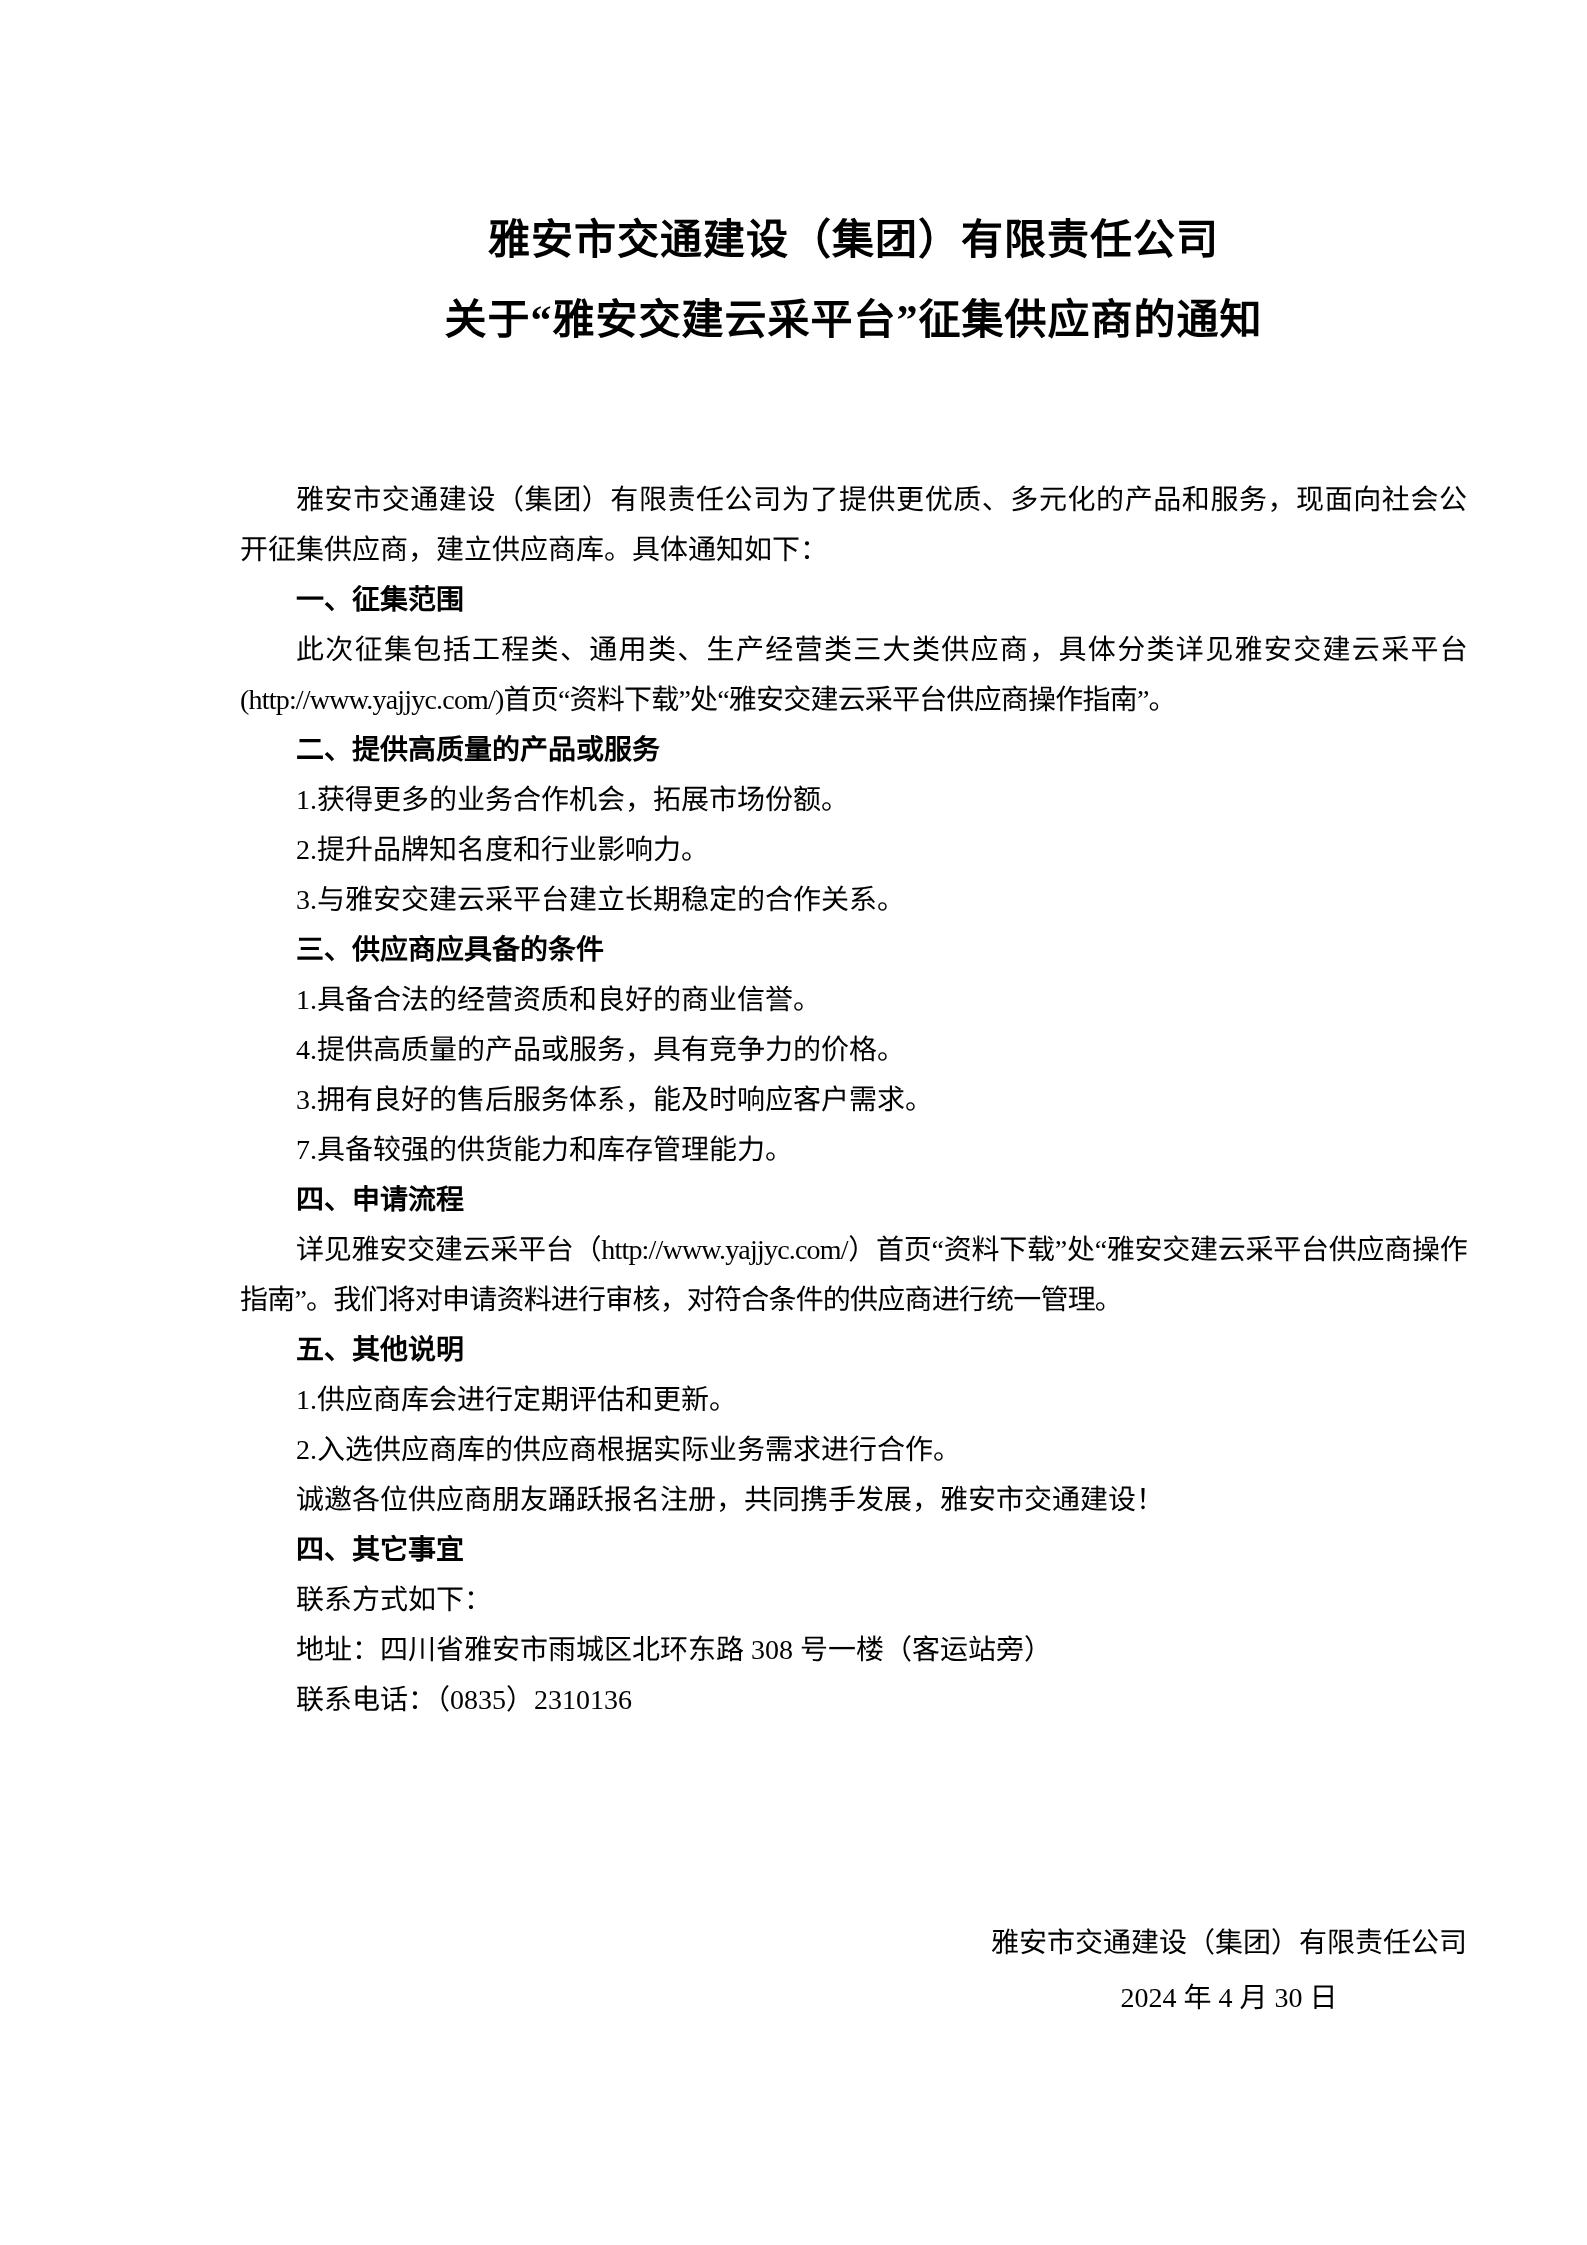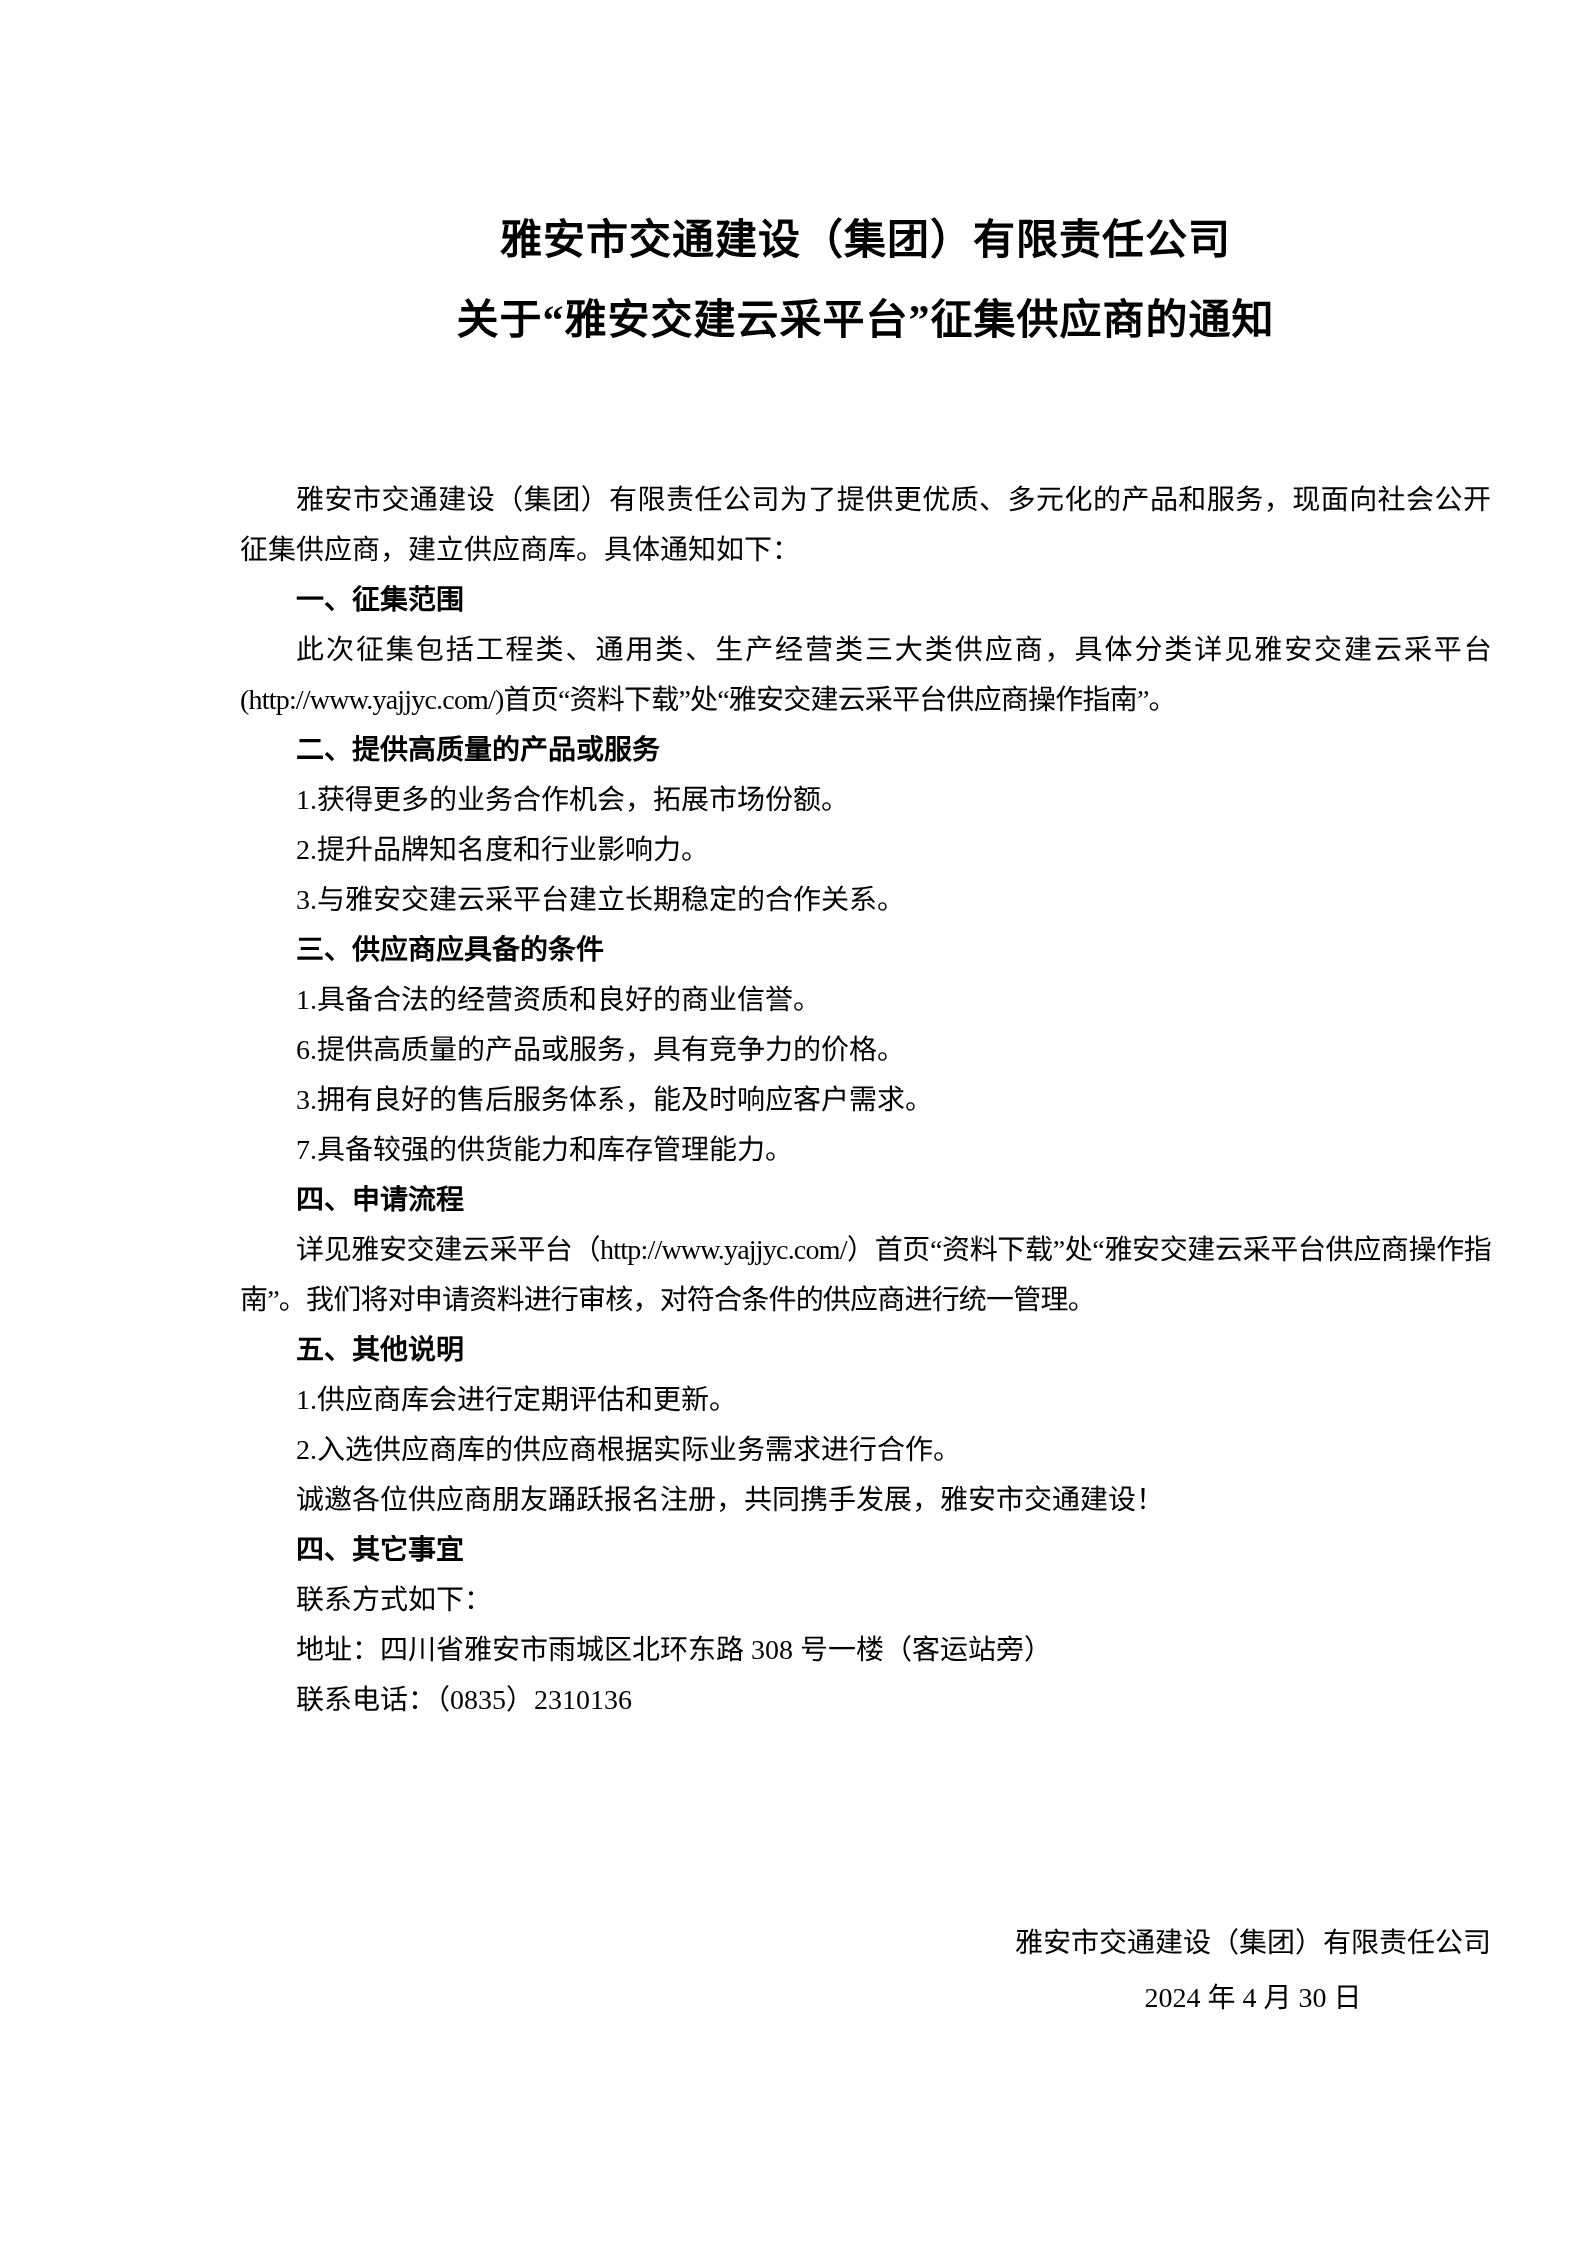--- a/index.html
+++ b/index.html
@@ -8,21 +8,21 @@
     background: #ffffff;
   }
   .page {
     position: relative;
     width: 1587px;
     height: 2245px;
     background: #ffffff;
     color: #000000;
     font-family: "Liberation Serif", "DejaVu Serif", serif;
     box-sizing: border-box;
-    padding: 210px 96px 0 240px;
+    padding: 210px 120px 0 240px;
     overflow: hidden;
   }
   .doc-title {
     margin: 0 0 20px 0;
     font-size: 42px;
     line-height: 60px;
     font-weight: bold;
     text-align: center;
     letter-spacing: 1px;
   }
@@ -80,21 +80,21 @@
     <p class="sec-heading">一、征集范围</p>
     <p class="para-indent tight">此次征集包括工程类、通用类、生产经营类三大类供应商，具体分类详见雅安交建云采平台(http://www.yajjyc.com/)首页“资料下载”处“雅安交建云采平台供应商操作指南”。</p>
 
     <p class="sec-heading">二、提供高质量的产品或服务</p>
     <p class="para-indent">1.获得更多的业务合作机会，拓展市场份额。</p>
     <p class="para-indent">2.提升品牌知名度和行业影响力。</p>
     <p class="para-indent">3.与雅安交建云采平台建立长期稳定的合作关系。</p>
 
     <p class="sec-heading">三、供应商应具备的条件</p>
     <p class="para-indent">1.具备合法的经营资质和良好的商业信誉。</p>
-    <p class="para-indent">6.提供高质量的产品或服务，具有竞争力的价格。</p>
+    <p class="para-indent">4.提供高质量的产品或服务，具有竞争力的价格。</p>
     <p class="para-indent">3.拥有良好的售后服务体系，能及时响应客户需求。</p>
     <p class="para-indent">7.具备较强的供货能力和库存管理能力。</p>
 
     <p class="sec-heading">四、申请流程</p>
     <p class="para-indent tight">详见雅安交建云采平台（http://www.yajjyc.com/）首页“资料下载”处“雅安交建云采平台供应商操作指南”。我们将对申请资料进行审核，对符合条件的供应商进行统一管理。</p>
 
     <p class="sec-heading">五、其他说明</p>
     <p class="para-indent">1.供应商库会进行定期评估和更新。</p>
     <p class="para-indent">2.入选供应商库的供应商根据实际业务需求进行合作。</p>
     <p class="para-indent">诚邀各位供应商朋友踊跃报名注册，共同携手发展，雅安市交通建设！</p>

